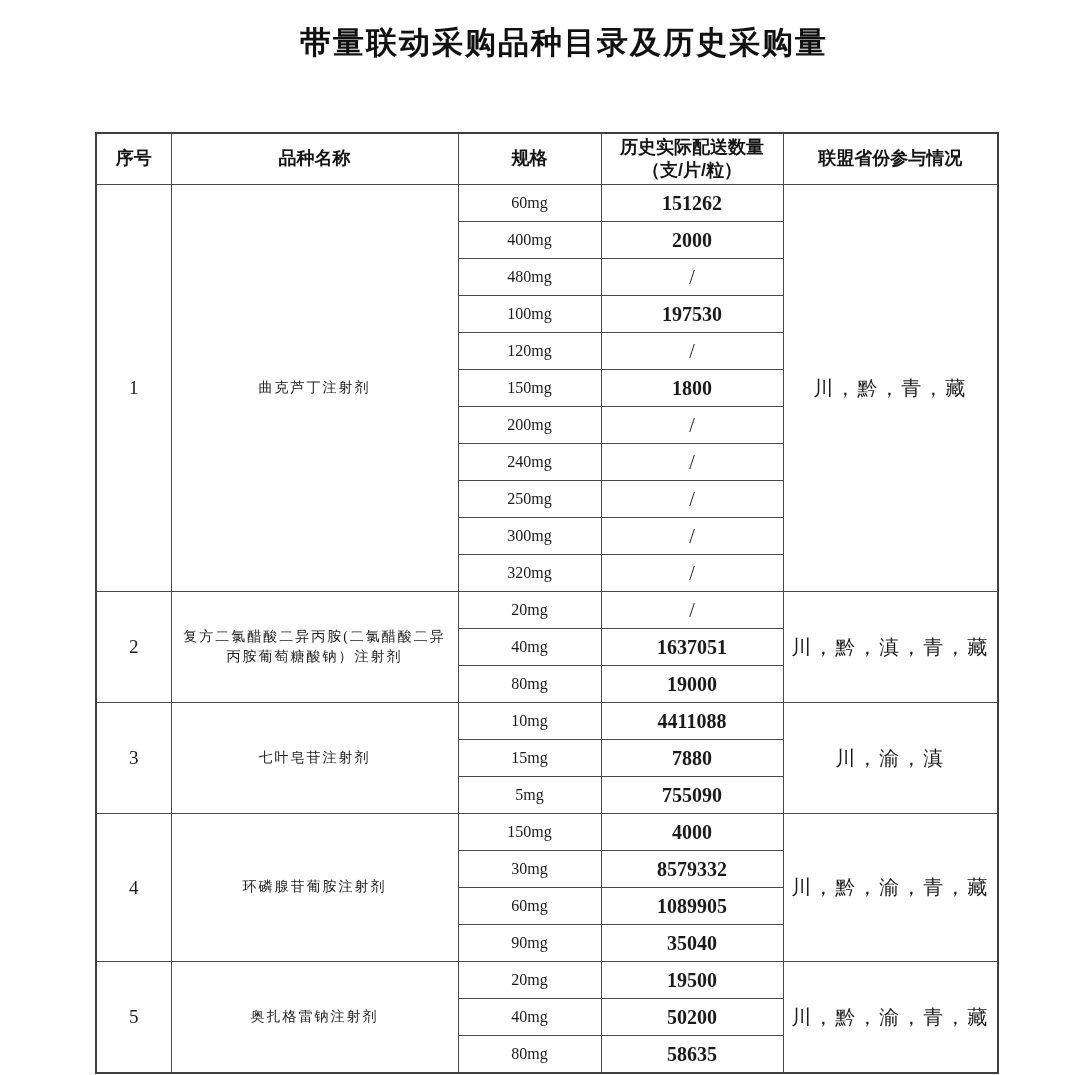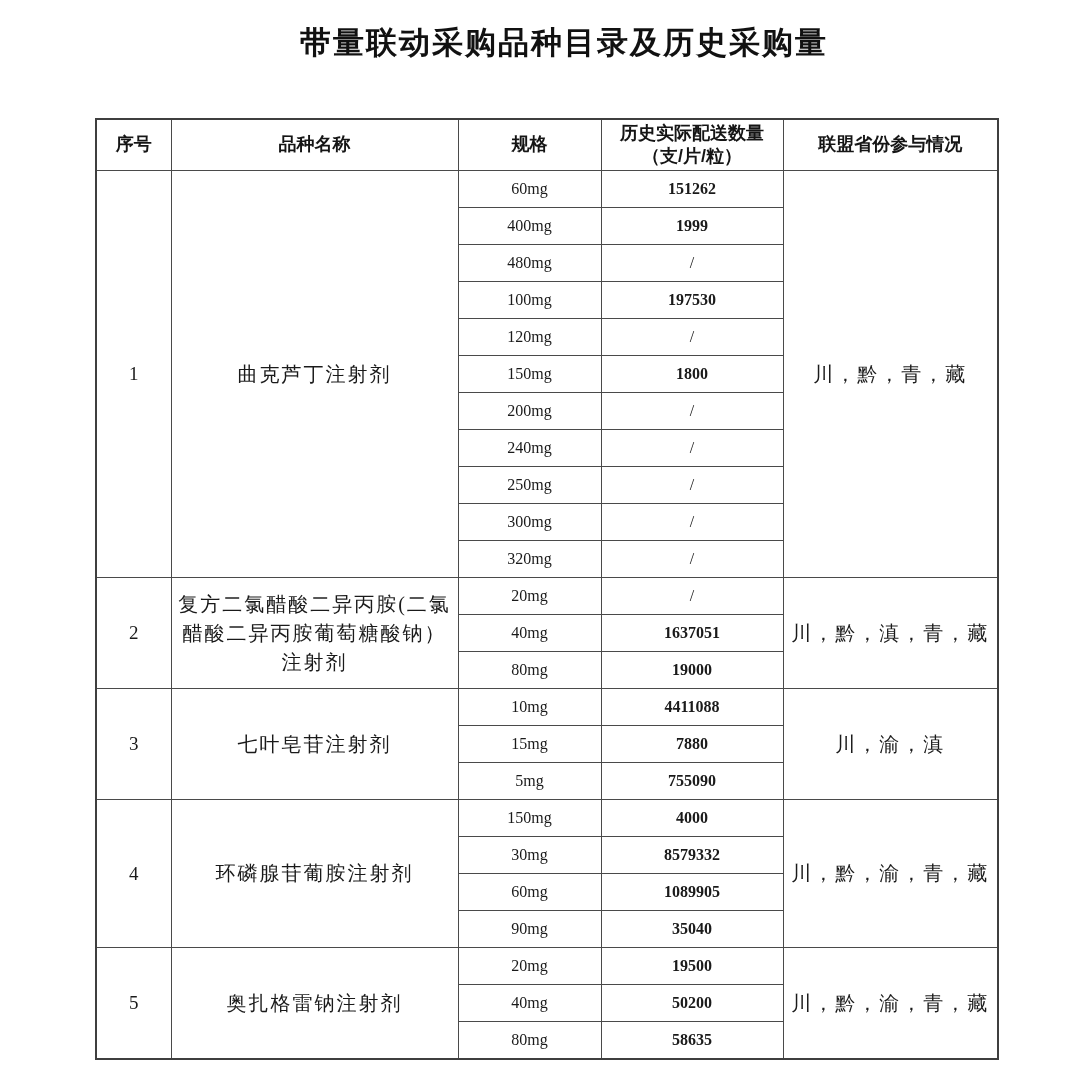--- a/index.html
+++ b/index.html
@@ -21,21 +21,21 @@
     font-size: 31px;
     font-weight: 700;
     letter-spacing: 2px;
     color: #111111;
     padding-left: 48px;
   }
   table.proc-table {
     border-collapse: collapse;
     table-layout: fixed;
     width: 902px;
-    margin: 54px 0 0 95px;
+    margin: 68px 0 0 95px;
     border: 2px solid #3f3f3f;
   }
   .proc-table th,
   .proc-table td {
     border: 1px solid #4a4a4a;
     text-align: center;
     vertical-align: middle;
     padding: 0 4px;
     overflow: hidden;
   }
@@ -47,30 +47,30 @@
     line-height: 1.3;
     color: #151515;
   }
   .proc-table tbody td {
     height: 36px;
   }
   .td-index {
     font-size: 19px;
   }
   .td-name {
-    font-size: 20px;
+    font-size: 14px;
     letter-spacing: 2px;
     line-height: 1.45;
     padding: 0 8px;
   }
   .td-spec {
     font-size: 16px;
   }
   .td-qty {
-    font-size: 16px;
+    font-size: 20px;
     font-weight: 700;
   }
   .td-qty.slash {
     font-weight: 400;
   }
   .td-prov {
     font-size: 20px;
     letter-spacing: 2px;
   }
 </style>
@@ -102,21 +102,21 @@
   <tbody id="tbody">
       <tr>
         <td class="td-index" rowspan="11">1</td>
         <td class="td-name" rowspan="11">曲克芦丁注射剂</td>
         <td class="td-spec">60mg</td>
         <td class="td-qty">151262</td>
         <td class="td-prov" rowspan="11">川，黔，青，藏</td>
       </tr>
       <tr>
         <td class="td-spec">400mg</td>
-        <td class="td-qty">1999</td>
+        <td class="td-qty">2000</td>
       </tr>
       <tr>
         <td class="td-spec">480mg</td>
         <td class="td-qty slash">/</td>
       </tr>
       <tr>
         <td class="td-spec">100mg</td>
         <td class="td-qty">197530</td>
       </tr>
       <tr>

